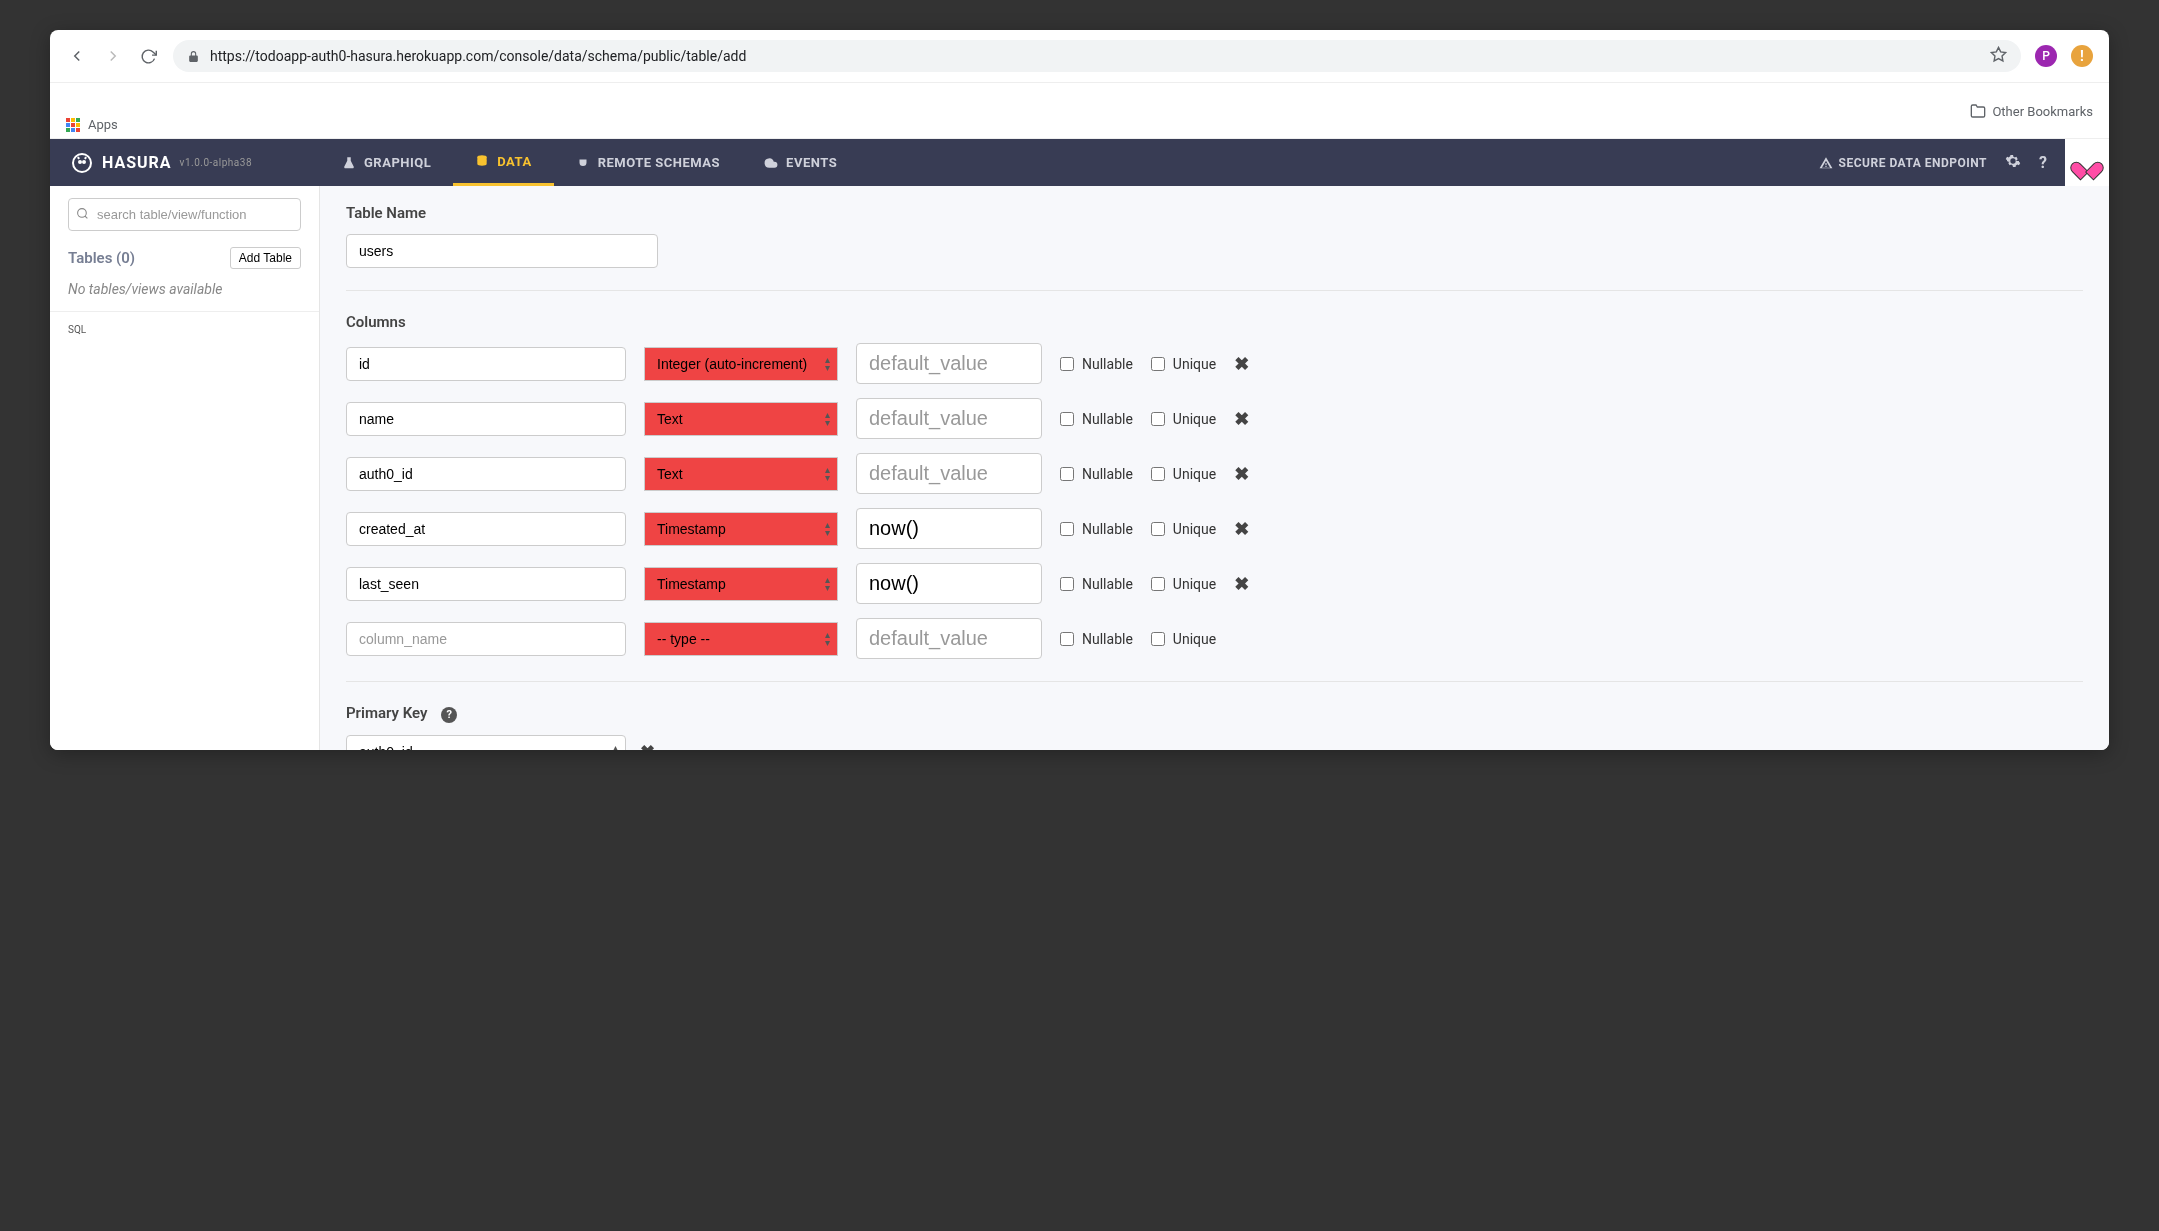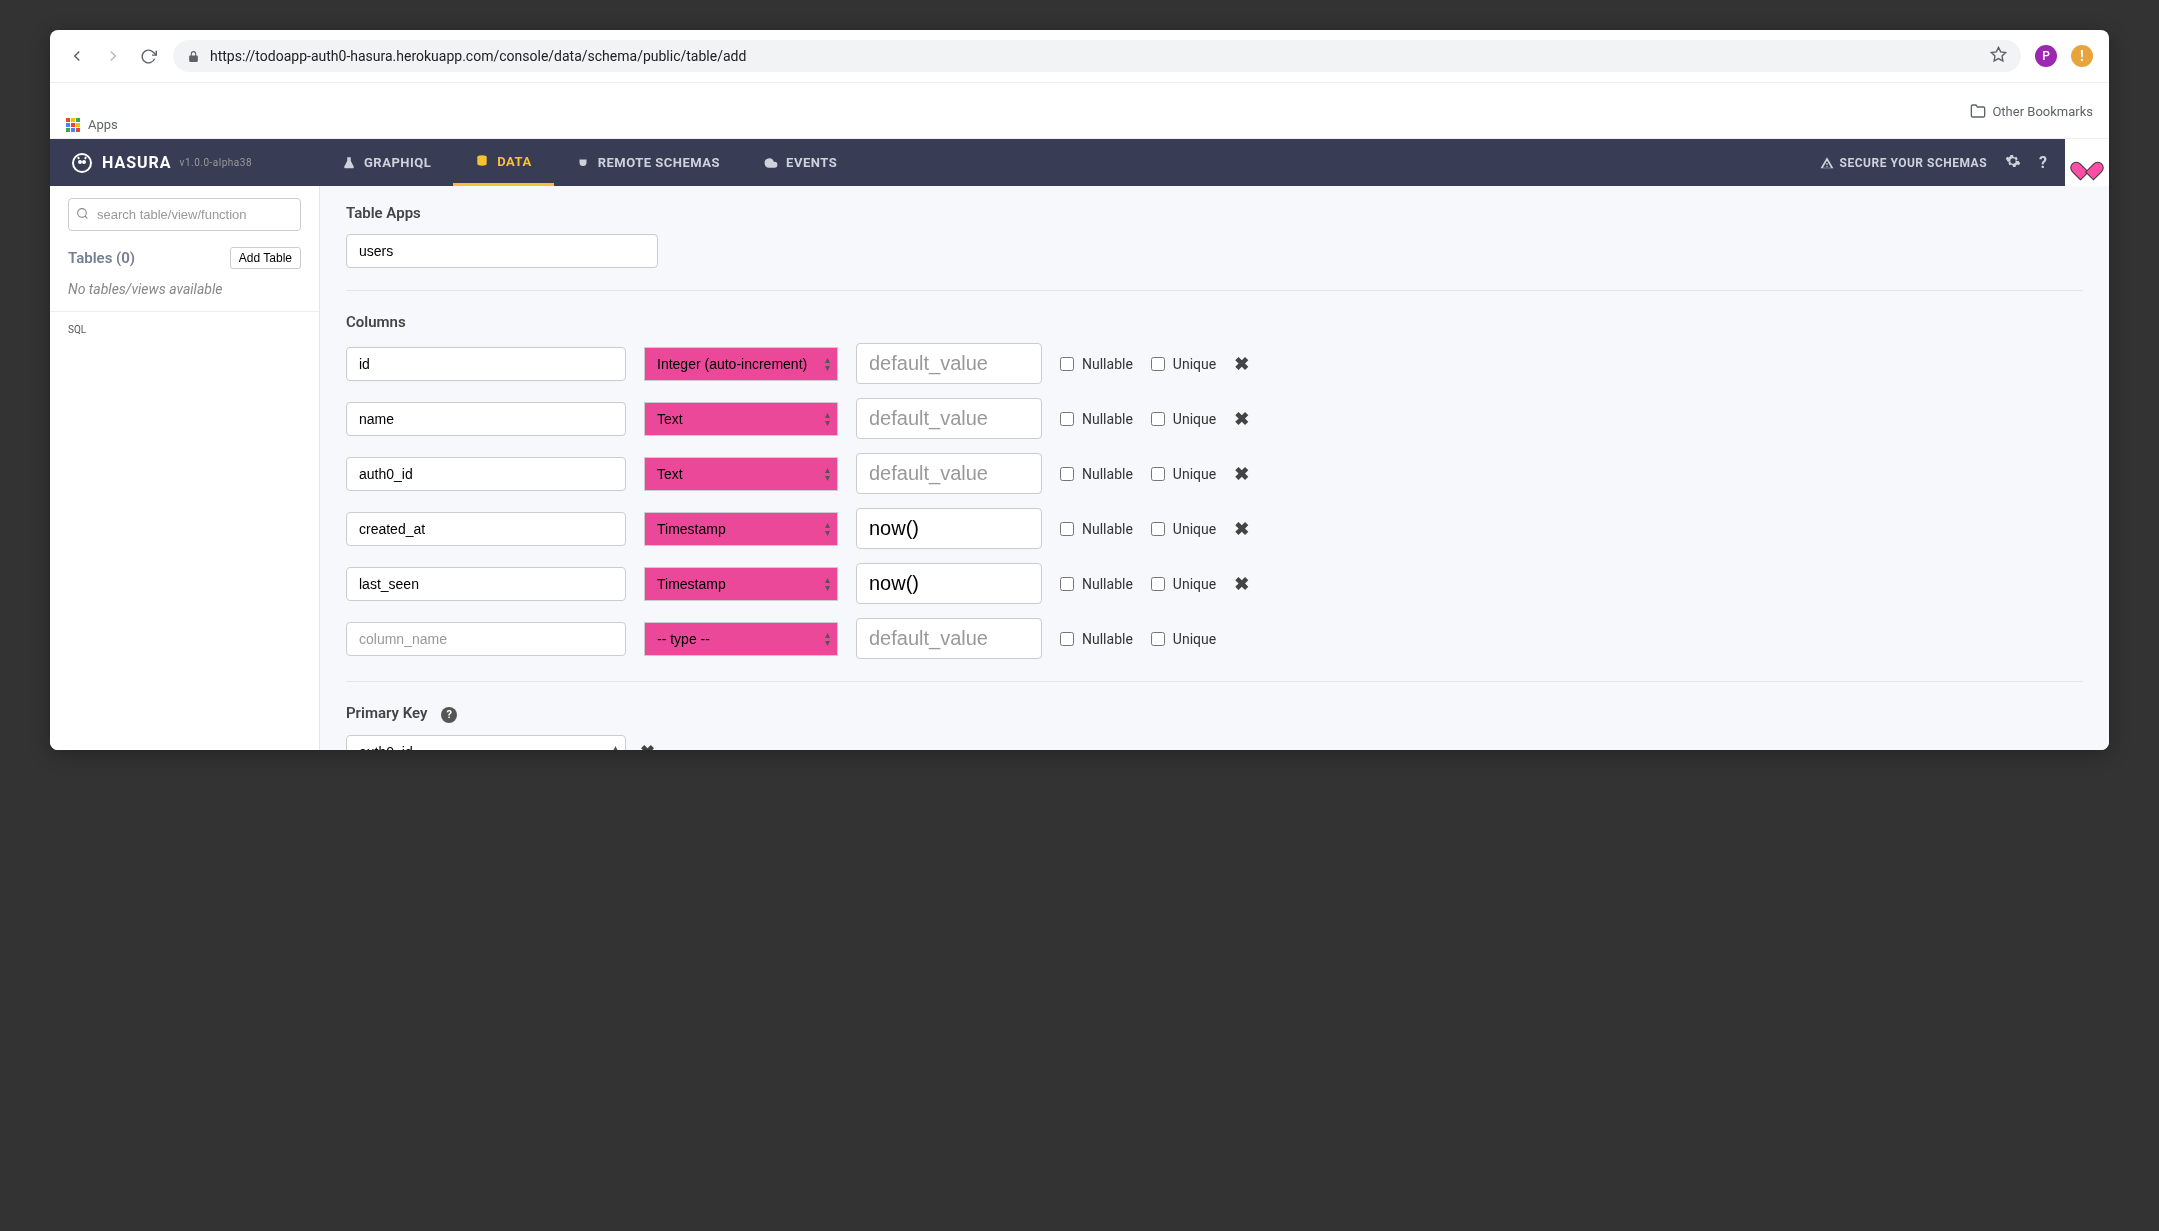--- a/index.html
+++ b/index.html
@@ -60,21 +60,21 @@
 
 
 .main { flex: 1; padding: 18px 26px; overflow-y: auto; background: #f7f8fb; }
 .section-title { font-weight: 600; color: #444; margin-bottom: 12px; font-size: 15px; }
 .text-input { width: 312px; padding: 8px 12px; border: 1px solid #ccc; border-radius: 4px; font-size: 14px; background: #fff; }
 hr.sep { border: none; border-top: 1px solid #e5e5e5; margin: 22px 0; }
 
 .col-row { display: flex; align-items: center; gap: 18px; margin-bottom: 14px; }
 .col-name { width: 280px; padding: 8px 12px; border: 1px solid #ccc; border-radius: 4px; font-size: 14px; background: #fff; }
 .col-select-wrap { position: relative; width: 194px; }
-.col-select { width: 100%; padding: 8px 12px; border: 1px solid #ccc; border-radius: 0; font-size: 14px; background: #ec4899; appearance: none; -webkit-appearance: none; }
+.col-select { width: 100%; padding: 8px 12px; border: 1px solid #ccc; border-radius: 0; font-size: 14px; background: #ef4444; appearance: none; -webkit-appearance: none; }
 .sel-caret { position: absolute; right: 8px; top: 50%; transform: translateY(-50%); font-size: 10px; color: #555; pointer-events: none; line-height: 0.8; }
 .col-default { width: 186px; padding: 8px 12px; border: 1px solid #ccc; border-radius: 4px; font-size: 20px; background: #fff; }
 .chk-group { display: flex; align-items: center; gap: 8px; font-size: 14px; color: #333; }
 .chk-group input { width: 14px; height: 14px; }
 .remove-x { font-size: 18px; color: #444; cursor: pointer; font-weight: bold; }
 
 .pk-row { display: flex; align-items: center; gap: 14px; margin-bottom: 14px; }
 .pk-select-wrap { position: relative; width: 280px; }
 .pk-select { width: 100%; padding: 8px 12px; border: 1px solid #ccc; border-radius: 4px; font-size: 14px; background: #fff; appearance: none; -webkit-appearance: none; }
 .help-icon { display: inline-flex; align-items: center; justify-content: center; width: 16px; height: 16px; border-radius: 50%; background: #555; color: #fff; font-size: 11px; font-weight: bold; margin-left: 10px; }
@@ -179,21 +179,21 @@
               <path d="M18 10h-1.26A8 8 0 1 0 9 20h9a5 5 0 0 0 0-10z"></path>
             </svg>
           <span>EVENTS</span>
         </div>
       </div>
       <div class="nav-right">
         <div class="secure">
           <svg width="14" height="14" viewBox="0 0 24 24" fill="currentColor">
               <path d="M12 2L1 21h22L12 2zm0 6l7 12H5l7-12zm-1 4v4h2v-4h-2zm0 5v2h2v-2h-2z"></path>
             </svg>
-          <span>SECURE YOUR SCHEMAS</span>
+          <span>SECURE DATA ENDPOINT</span>
         </div>
         <span style="cursor:pointer">
           <svg width="16" height="16" viewBox="0 0 24 24" fill="currentColor">
               <path d="M12 8a4 4 0 1 0 0 8 4 4 0 0 0 0-8zm9 4a7 7 0 0 1-.1 1.3l2 1.6-2 3.4-2.4-1a7 7 0 0 1-2.2 1.3l-.4 2.5h-4l-.4-2.5a7 7 0 0 1-2.2-1.3l-2.4 1-2-3.4 2-1.6A7 7 0 0 1 3 12a7 7 0 0 1 .1-1.3l-2-1.6 2-3.4 2.4 1a7 7 0 0 1 2.2-1.3L8.1 3h4l.4 2.5a7 7 0 0 1 2.2 1.3l2.4-1 2 3.4-2 1.6c.1.4.1.9.1 1.3z"></path>
             </svg>
         </span>
         <span style="cursor:pointer;font-weight:bold">?</span>
         <div class="heart-box">
             <div class="heart"></div>
           </div>
@@ -213,21 +213,21 @@
         </div>
         <div class="tables-hdr">
           <span class="lbl">Tables (0)</span>
           <button class="add-table-btn">Add Table</button>
         </div>
         <div class="no-tables">No tables/views available</div>
         <div class="sql-link">SQL</div>
       </div>
 
       <div class="main">
-        <div class="section-title">Table Apps</div>
+        <div class="section-title">Table Name</div>
         <input type="text" class="text-input" value="users" style="">
 
         <hr class="sep">
 
         <div class="section-title">Columns</div>
         <div id="columns-container">
             <div class="col-row">
     <input class="col-name" value="id" style="">
     <div class="col-select-wrap">
       <select class="col-select"><option>Integer (auto-increment)</option></select>

